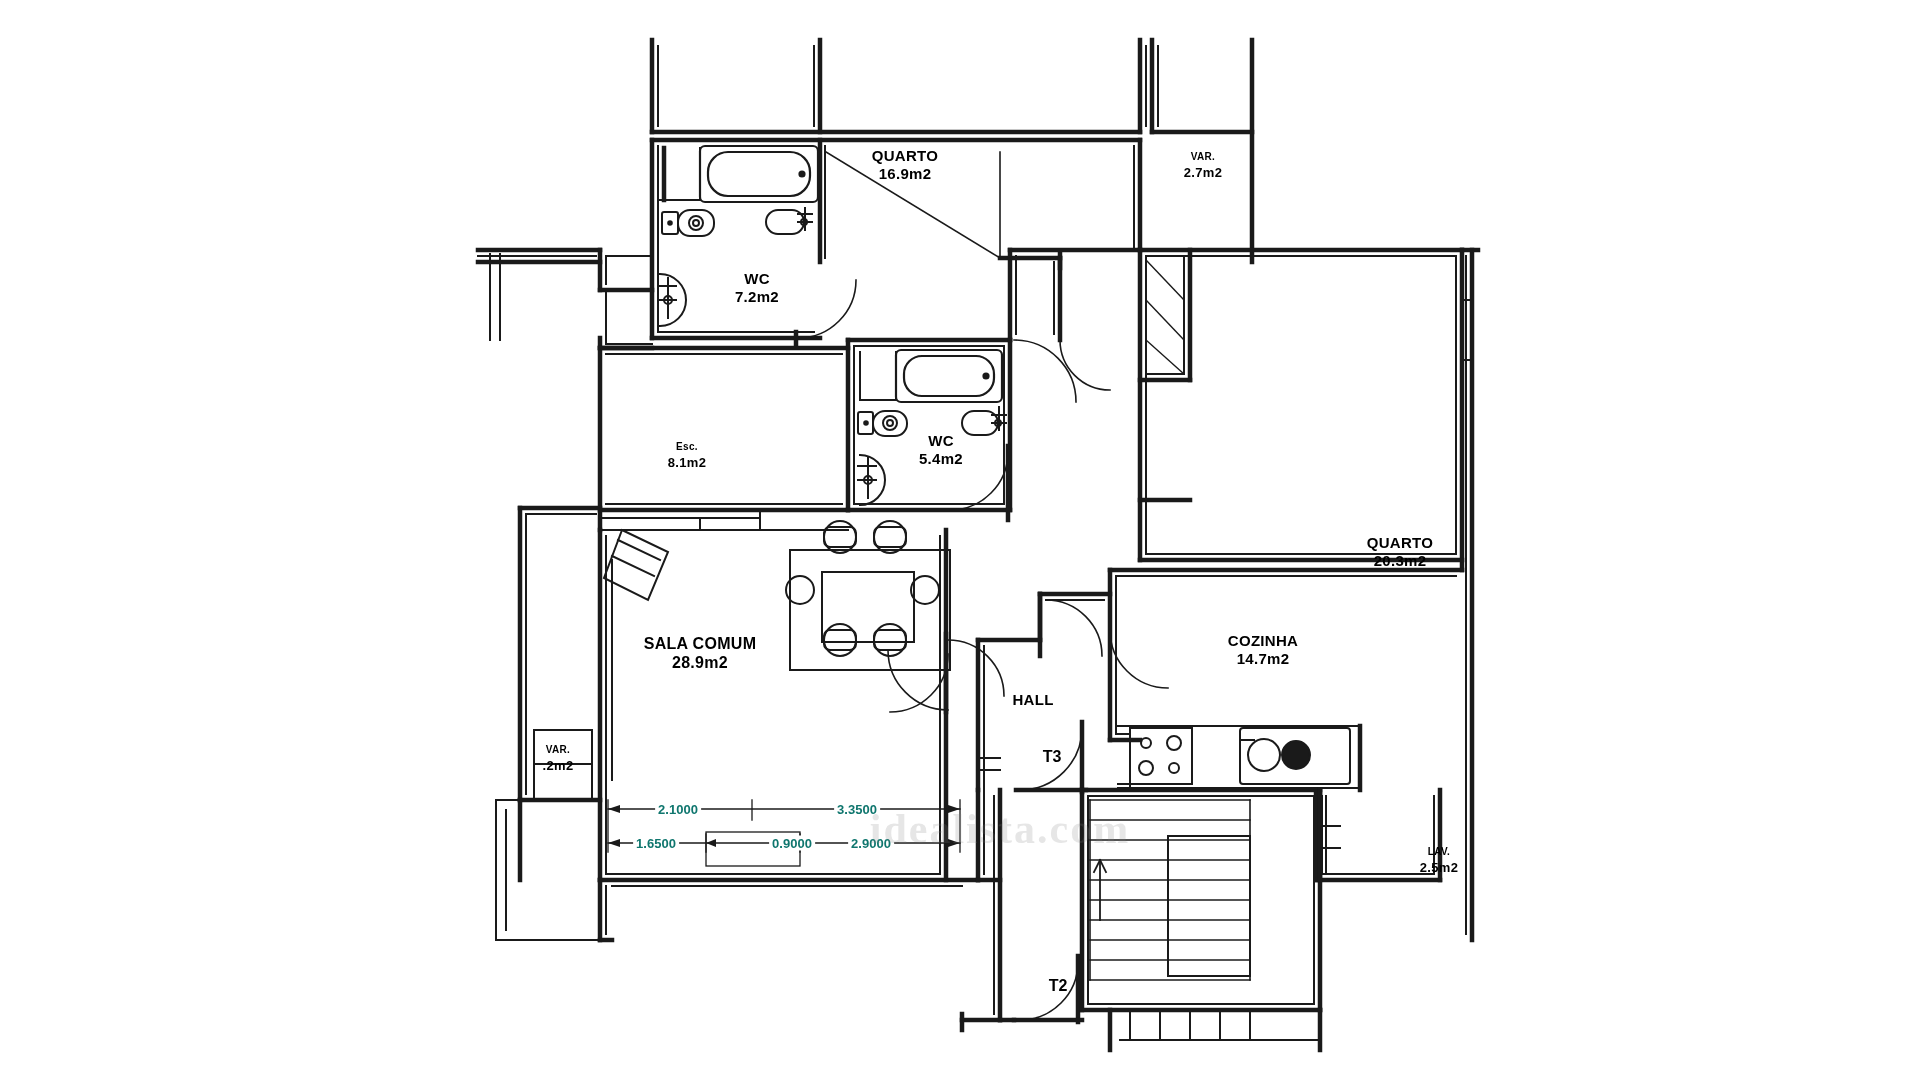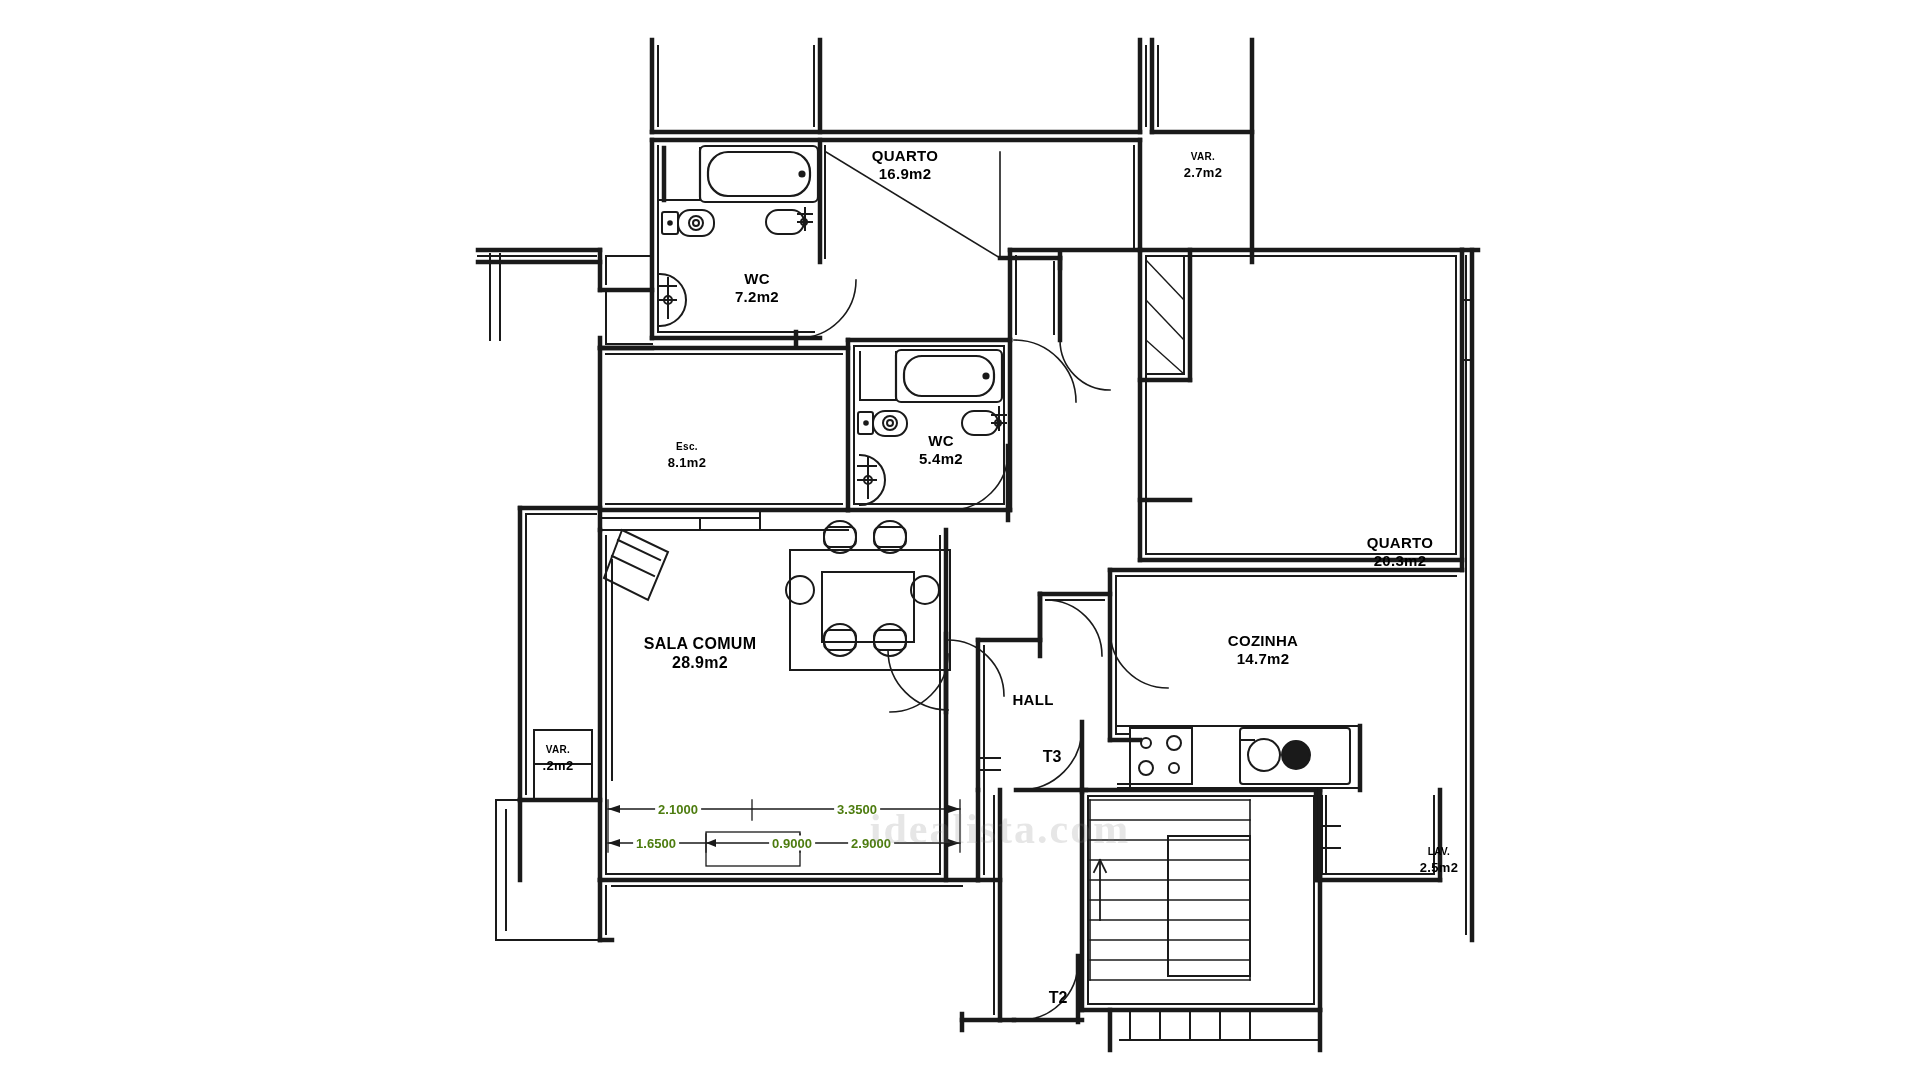--- a/index.html
+++ b/index.html
@@ -6,21 +6,21 @@
   body{width:1920px;height:1080px;overflow:hidden;font-family:"Liberation Sans",sans-serif;}
   #stage{position:relative;width:1920px;height:1080px;background:#ffffff;text-decoration:underline;}
   #plan{position:absolute;left:0;top:0;width:1920px;height:1080px;}
   .lbl{position:absolute;text-align:center;color:#000;font-family:"Liberation Sans",sans-serif;font-weight:bold;letter-spacing:.3px;white-space:nowrap;transform:translate(-50%,-50%);}
   .lbl .nm{display:block;font-size:15px;line-height:18px;}
   .lbl .ar{display:block;font-size:15px;line-height:18px;}
   .lbl.sm .nm{font-size:10px;line-height:16px;}
   .lbl.sm .ar{font-size:13px;line-height:16px;}
   .lbl.big .nm{font-size:16px;line-height:19px;}
   .lbl.big .ar{font-size:16px;line-height:19px;}
-  .dimtxt{position:absolute;font-size:13px;font-weight:bold;color:#4d7c0f;background:#fff;padding:0 3px;transform:translate(-50%,-50%);font-family:"Liberation Sans",sans-serif;white-space:nowrap;}
+  .dimtxt{position:absolute;font-size:13px;font-weight:bold;color:#0f766e;background:#fff;padding:0 3px;transform:translate(-50%,-50%);font-family:"Liberation Sans",sans-serif;white-space:nowrap;}
   .doorlbl{position:absolute;font-size:16px;font-weight:bold;color:#000;transform:translate(-50%,-50%);font-family:"Liberation Sans",sans-serif;}
   #wm{position:absolute;left:50%;top:805px;transform:translateX(-50%);font-size:42px;font-weight:bold;color:rgba(130,130,130,0.20);letter-spacing:2px;font-family:"Liberation Serif",serif;pointer-events:none;user-select:none;white-space:nowrap;margin-left:40px;}
 </style>
 </head>
 <body>
 
 <div id="stage">
 
   <svg id="plan" viewBox="0 0 1920 1080" xmlns="http://www.w3.org/2000/svg">
     <rect x="0" y="0" width="1920" height="1080" fill="#ffffff"></rect>
@@ -561,21 +561,21 @@
     <span class="nm">VAR.</span>
     <span class="ar">.2m2</span>
   </div>
 
   <div class="lbl sm" style="left:1399px;top:860px;margin-left:40px;">
     <span class="nm">LAV.</span>
     <span class="ar">2.5m2</span>
   </div>
 
   <div class="doorlbl" style="left:1052px;top:757px;">T3</div>
-  <div class="doorlbl" style="left:1058px;top:986px;margin-top:12px;">T2</div>
+  <div class="doorlbl" style="left:1058px;top:986px;">T2</div>
 
   <div class="dimtxt" style="left:678px;top:809px;">2.1000</div>
   <div class="dimtxt" style="left:857px;top:809px;">3.3500</div>
   <div class="dimtxt" style="left:656px;top:843px;">1.6500</div>
   <div class="dimtxt" style="left:792px;top:843px;">0.9000</div>
   <div class="dimtxt" style="left:871px;top:843px;">2.9000</div>
 
   <div id="wm">idealista.com</div>
 
 </div>

